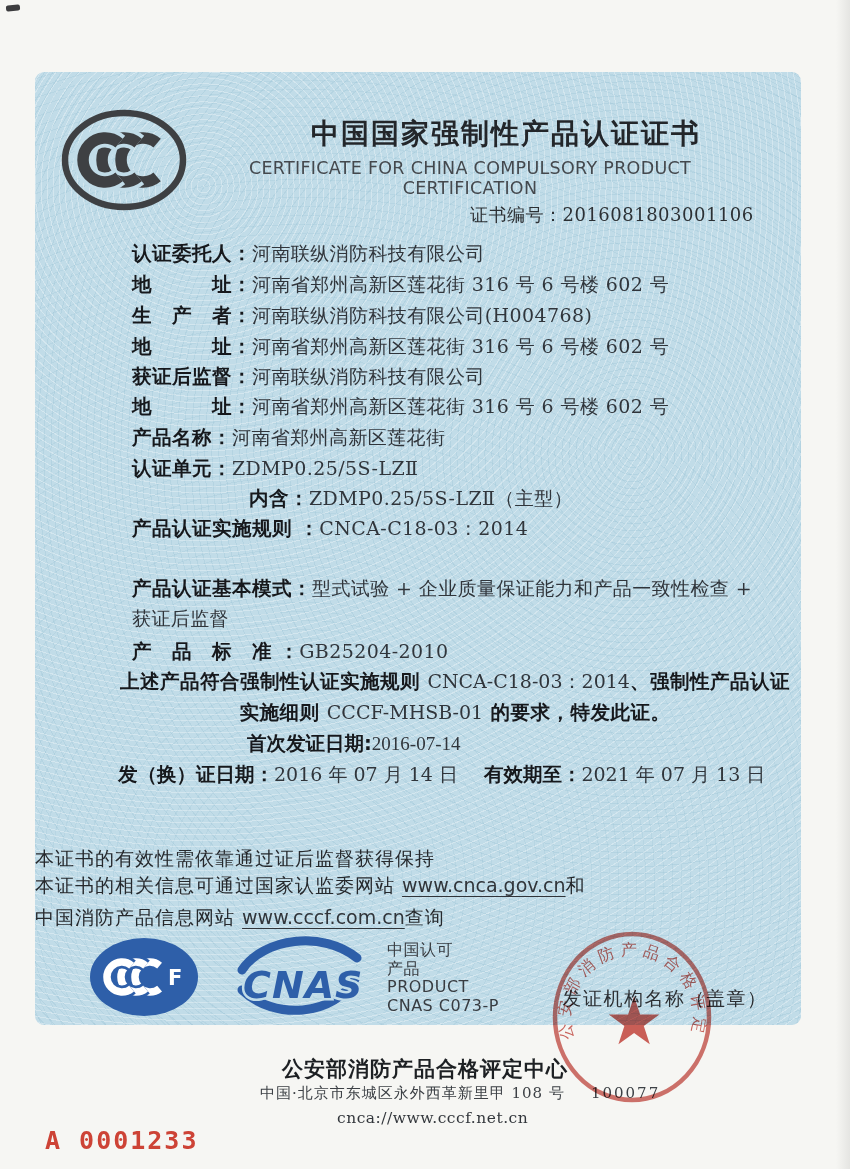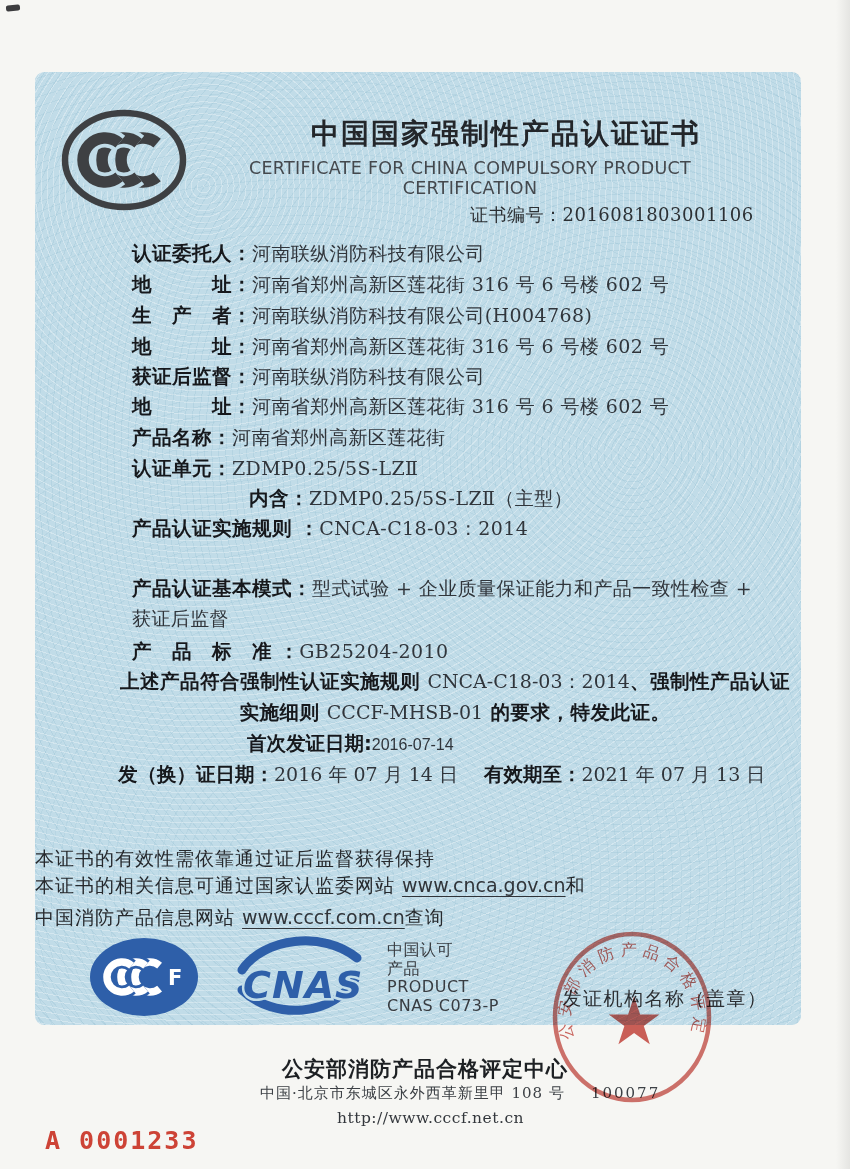--- a/index.html
+++ b/index.html
@@ -35,21 +35,21 @@
   .row { position:absolute; left:85px; width:660px; white-space:nowrap;margin-left:12px; }
   .row .lbl { font-size:19.5px; font-weight:700; color:#16181c; letter-spacing:.5px; }
   .row .val { font-size:19px; color:#30353b; font-family:"DejaVu Serif", serif; letter-spacing:.4px; }
 
   .stmt { position:absolute; left:85px; width:670px; white-space:nowrap;text-align:center; }
   .stmt .cn { font-size:19.5px; font-weight:700; color:#16181c; letter-spacing:.5px; }
   .stmt .code { font-size:19px; color:#30353b; font-family:"DejaVu Serif", serif; }
 
   .first-issue { position:absolute; left:212px; top:658px; white-space:nowrap; }
   .first-issue .lbl { font-size:19.5px; font-weight:700; color:#16181c; }
-  .first-issue .val { font-size:16px; font-family:Liberation Sans, sans-serif; color:#30353b;text-align:center; }
+  .first-issue .val { font-size:19px; font-family:Liberation Serif, serif; color:#30353b;text-align:center; }
 
   .issue-row { position:absolute; left:83px; top:689px; white-space:nowrap; }
   .issue-row .lbl { font-size:19.5px; font-weight:700; color:#16181c; }
   .issue-row .val { font-size:19px; font-family:"DejaVu Serif", serif; color:#30353b; }
   .issue-row .gap { display:inline-block; width:26px; }
 
   .notice { position:absolute; left:0; width:766px; 
     font-size:19px; color:#26292d; letter-spacing:1px; }
   .notice .link { font-family:"DejaVu Sans", sans-serif; letter-spacing:0;
     text-decoration:underline; text-underline-offset:4px; color:#303439;margin-top:40px; }
@@ -149,17 +149,17 @@
       <ellipse cx="82" cy="88" rx="77" ry="83" fill="none" stroke="rgba(198,72,63,0.82)" stroke-width="4.5"></ellipse>
       <path id="sealRing" d="M 23.7 109.2 A 62 62 0 1 1 140.3 109.2" fill="none"></path>
       <text font-size="16" fill="rgba(195,62,54,0.85)" letter-spacing="5.5" font-family="DejaVu Sans, sans-serif">
         <textPath href="#sealRing">公安部消防产品合格评定中心</textPath>
       </text>
       <text x="84" y="115" text-anchor="middle" font-size="66" fill="rgba(198,60,52,0.88)">★</text>
     </svg>
 
     <div class="issuer-name">公安部消防产品合格评定中心</div>
     <div class="issuer-addr"><span>中国·北京市东城区永外西革新里甲 108 号</span><span class="post">100077</span></div>
-    <div class="issuer-web">http://www.cccf.net.cn</div>
+    <div class="issuer-web">cnca://www.cccf.net.cn</div>
   </div>
 
   <div class="serial">A 0001233</div>
 </div>
 
 </body></html>

